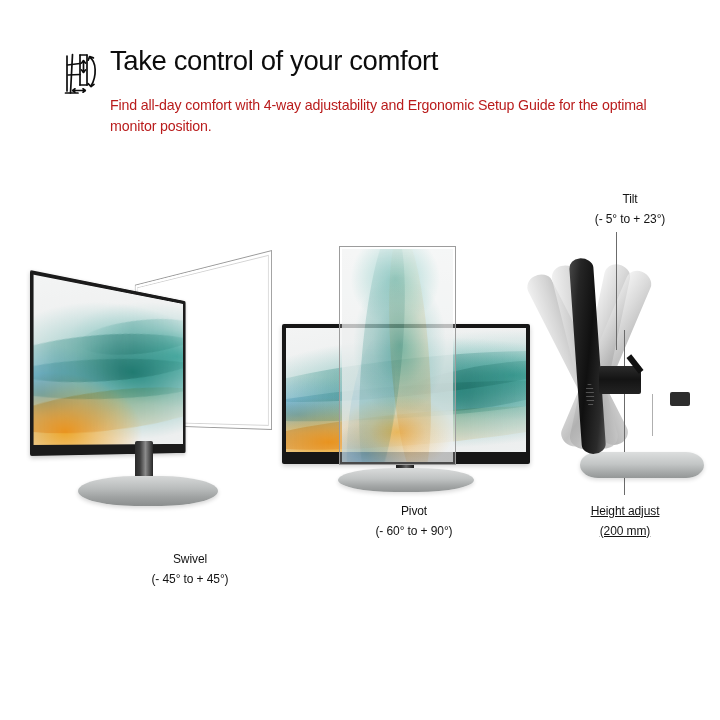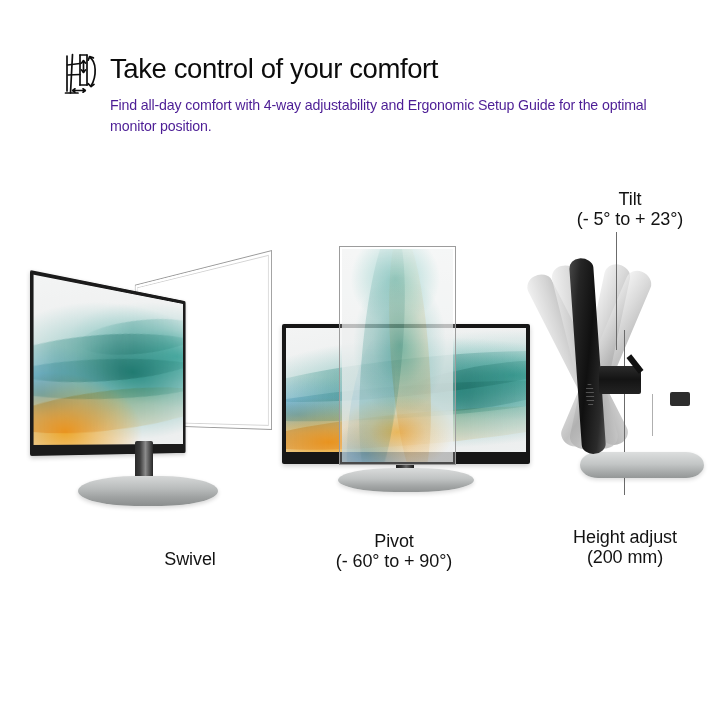--- a/index.html
+++ b/index.html
@@ -31,58 +31,58 @@
   #comfort-icon {
     position: absolute;
     left: 0px;
     top: 4px;
     width: 48px;
     height: 50px;
   }
   #headline {
     position: absolute;
     left: 52px;
-    top: 8px;
+    top: 0px;
     width: 570px;
     font-size: 27.5px;
     line-height: 33px;
     letter-spacing: -0.4px;
     color: #0c0c0c;
     font-weight: 400;
     white-space: nowrap;
   }
   #subcopy {
     position: absolute;
     left: 52px;
     top: 51px;
     width: 578px;
     font-size: 14.2px;
     line-height: 20.5px;
     letter-spacing: -0.15px;
-    color: #4c1d95;
+    color: #b91c1c;
     font-weight: 400;
   }
 
   
   .caption {
     position: absolute;
     text-align: center;
     color: #131313;
-    font-size: 18px;
+    font-size: 12px;
     line-height: 19.5px;
     letter-spacing: -0.1px;
     font-weight: 400;
     white-space: nowrap;
   }
   .caption .cap-title { display: block; }
   .caption .cap-range { display: block; }
 
   #caption-swivel { left: 60px; top: 502px; width: 260px; margin-top: 48px; }
-  #caption-pivot  { left: 284px; top: 502px; width: 220px; margin-top: 30px; }
-  #caption-height { left: 530px; top: 528px; width: 190px; }
+  #caption-pivot  { left: 304px; top: 502px; width: 220px; }
+  #caption-height { left: 530px; top: 502px; width: 190px; text-decoration: underline; }
   #caption-tilt   { left: 540px; top: 190px; width: 180px; }
 
   
   .leader-line {
     position: absolute;
     width: 1px;
     background: #6b6b6b;
   }
   #tilt-leader   { left: 616px; top: 232px; height: 118px; }
   #height-leader { left: 624px; top: 330px; height: 165px; }
@@ -415,20 +415,21 @@
   <div id="tilt-leader" class="leader-line"></div>
   <div id="height-leader" class="leader-line"></div>
 
   <div id="caption-tilt" class="caption">
     <span class="cap-title">Tilt</span>
     <span class="cap-range">(- 5° to + 23°)</span>
   </div>
 
   <div id="caption-swivel" class="caption">
     <span class="cap-title">Swivel</span>
+    <span class="cap-range">(- 45° to + 45°)</span>
   </div>
 
   <div id="caption-pivot" class="caption">
     <span class="cap-title">Pivot</span>
     <span class="cap-range">(- 60° to + 90°)</span>
   </div>
 
   <div id="caption-height" class="caption">
     <span class="cap-title">Height adjust</span>
     <span class="cap-range">(200 mm)</span>

